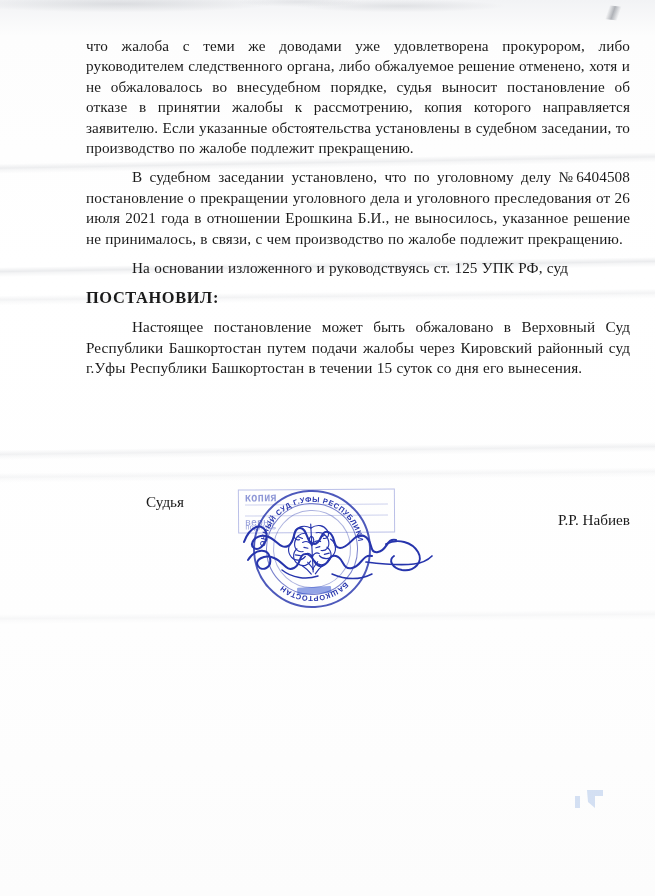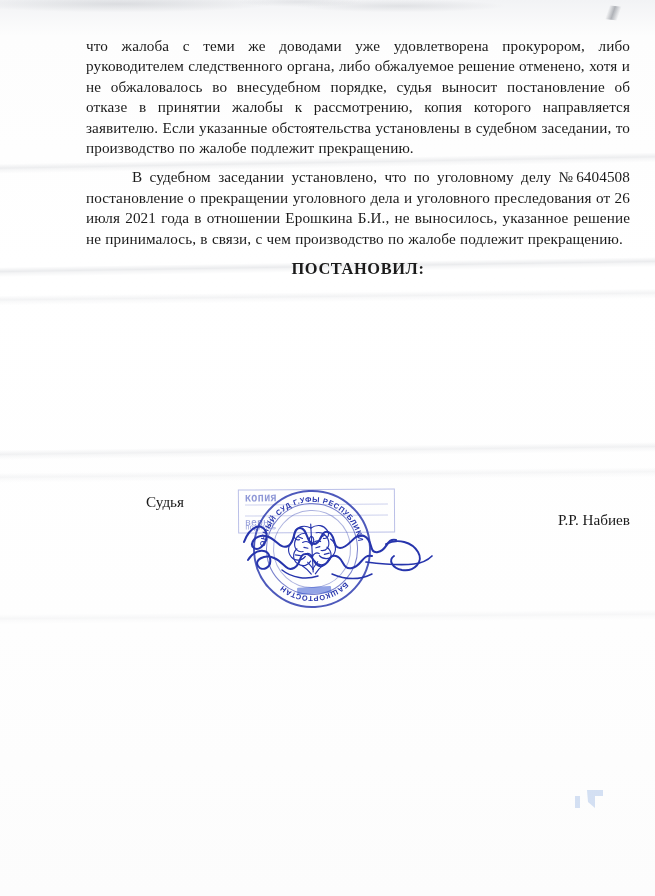--- a/index.html
+++ b/index.html
@@ -87,21 +87,21 @@
     letter-spacing: .1px;
     word-spacing: .4px;
   }
   p.para.no-indent { text-indent: 0; }
 
   h1.resolve {
     margin: 3px 0 9px 0;
     font-size: 16.4px;
     line-height: 21px;
     font-weight: bold;
-    text-align: center;
+    text-align: left;
     letter-spacing: .6px;
     text-indent: 0;
   }
 
   
   .sign-row {
     position: absolute;
     left: 86px;
     top: 492px;
     width: 544px;
@@ -237,24 +237,26 @@
   <div class="crease c4"></div>
   <div class="crease c5"></div>
   <div class="crease c6"></div>
 
   <div class="doc-body">
 
     <p class="para no-indent">что жалоба с теми же доводами уже удовлетворена прокурором, либо руководителем следственного органа, либо обжалуемое решение отменено, хотя и не обжаловалось во внесудебном порядке, судья выносит постановление об отказе в принятии жалобы к рассмотрению, копия которого направляется заявителю. Если указанные обстоятельства установлены в судебном заседании, то производство по жалобе подлежит прекращению.</p>
 
     <p class="para">В судебном заседании установлено, что по уголовному делу №6404508 постановление о прекращении уголовного дела и уголовного преследования от 26 июля 2021 года в отношении Ерошкина Б.И., не выносилось, указанное решение не принималось, в связи, с чем производство по жалобе подлежит прекращению.</p>
 
+    <p class="para">На основании изложенного и руководствуясь ст. 125 УПК РФ, суд</p>
 
     <h1 class="resolve">ПОСТАНОВИЛ:</h1>
 
 
+    <p class="para">Настоящее постановление может быть обжаловано в Верховный Суд Республики Башкортостан путем подачи жалобы через Кировский районный суд г.Уфы Республики Башкортостан в течении 15 суток со дня его вынесения.</p>
   </div>
 
   <div class="sign-row">
     <span class="sign-label">Судья</span>
     <span class="sign-name">Р.Р. Набиев</span>
   </div>
 
   <div class="copy-stamp">
     <div class="cs-line cs-l1">КОПИЯ</div>
     <div class="cs-rule r1"></div>

